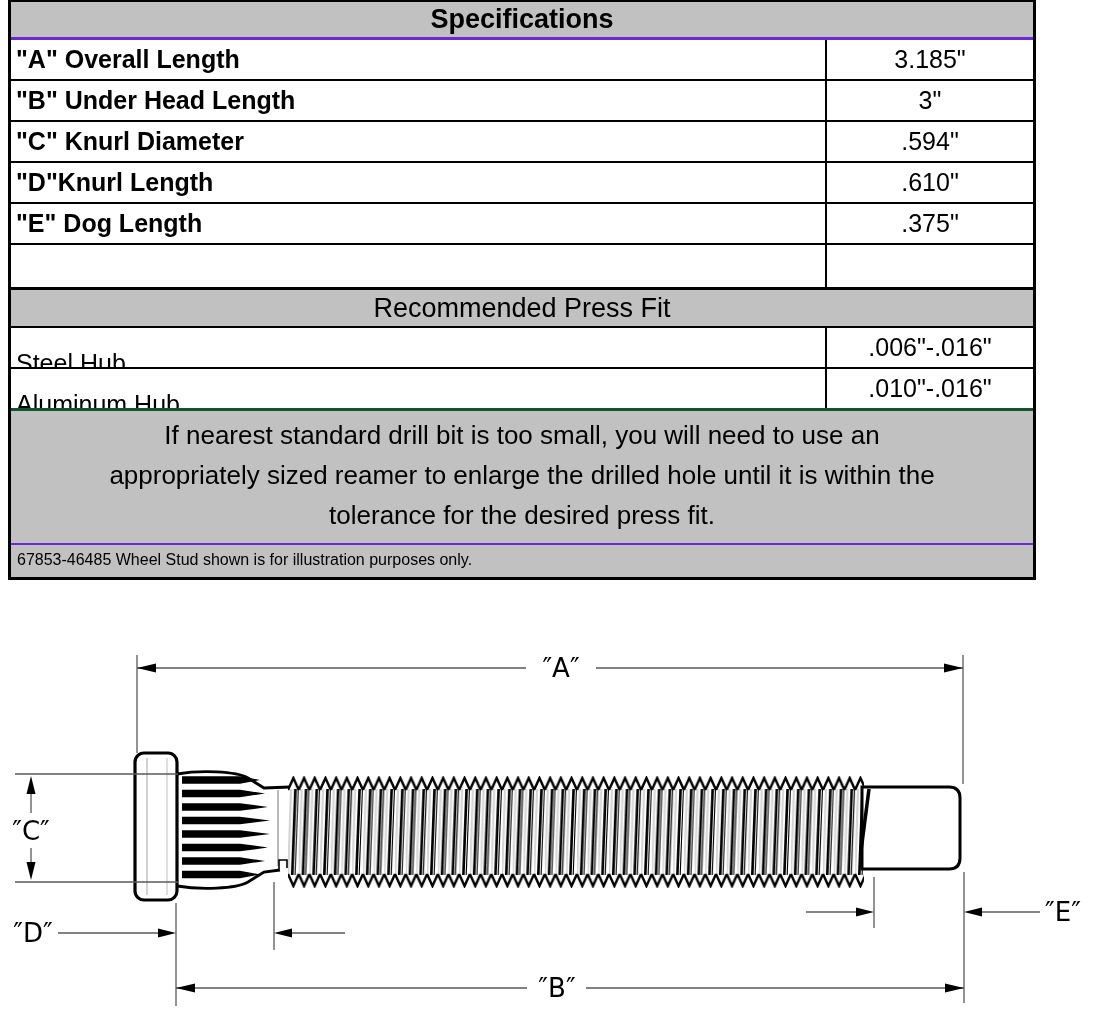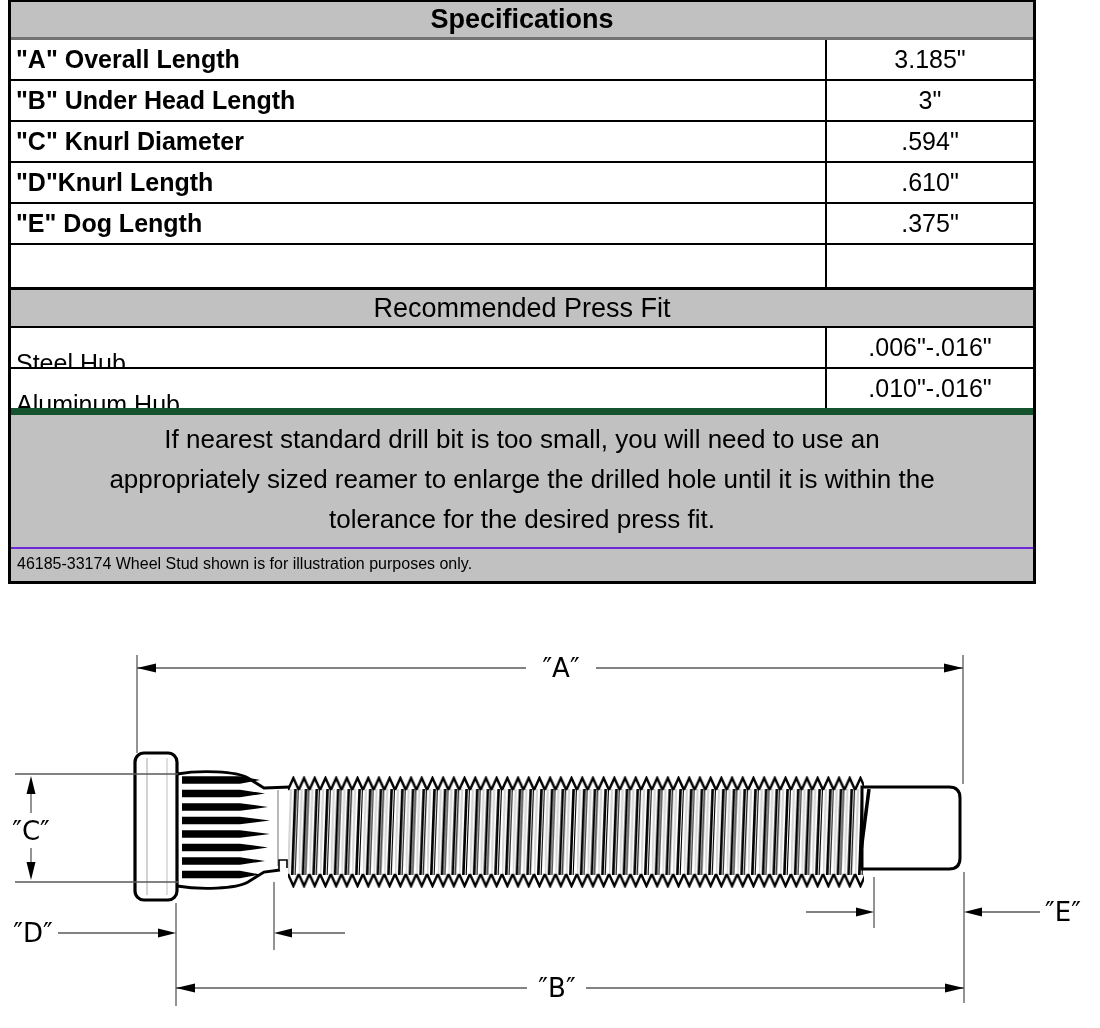--- a/index.html
+++ b/index.html
@@ -3,27 +3,27 @@
 <meta charset="utf-8">
 <style>
   html,body{margin:0;padding:0;width:1100px;height:1028px;background:#fff;overflow:hidden;
     font-family:"Liberation Sans",sans-serif;color:#000;}
   .page{position:relative;width:1100px;height:1028px;}
 
   
   .spec-table{position:absolute;left:8px;top:0;width:1022px;
     border:3px solid #000;border-top-width:2px;background:#fff;}
   .t-header{background:#c1c1c1;text-align:center;font-weight:bold;font-size:27px;
-    height:35px;line-height:35px;border-bottom:3px solid #737373;}
+    height:35px;line-height:35px;border-bottom:3px solid #6d28d9;}
   .t-row{display:flex;height:39px;line-height:39px;border-bottom:2px solid #000;font-size:25px;}
   .t-row .lbl{flex:1;padding-left:5px;font-weight:bold;white-space:nowrap;overflow:hidden;}
   .t-row .val{width:206px;border-left:2px solid #000;text-align:center;}
   .t-row.plain .lbl{font-weight:normal;margin-top:16px;}
   .t-row.empty{height:42px;border-bottom:3px solid #000;}
-  .t-row.last-press{border-bottom:7px solid #14532d;}
+  .t-row.last-press{border-bottom:3px solid #14532d;}
   .pf-header{background:#c1c1c1;text-align:center;font-weight:normal;font-size:27px;
     height:36px;line-height:36px;border-bottom:2px solid #000;}
   .note{background:#c1c1c1;border-bottom:2px solid #6d28d9;text-align:center;
     font-size:26px;padding:4px 0 8px 0;}
   .note div{line-height:40px;}
   .t-footer{background:#c1c1c1;font-size:16px;padding:6px 0 8px 6px;}
 
   
   .diagram{position:absolute;left:0;top:590px;width:1100px;height:438px;}
   .dim-line{stroke:#5a5a5a;stroke-width:1.3;fill:none;}
@@ -76,21 +76,21 @@
       <div class="lbl">Aluminum Hub</div>
       <div class="val">.010"-.016"</div>
     </div>
 
     <div class="note">
       <div>If nearest standard drill bit is too small, you will need to use an</div>
       <div>appropriately sized reamer to enlarge the drilled hole until it is within the</div>
       <div>tolerance for the desired press fit.</div>
     </div>
 
-    <div class="t-footer">46185-33174 Wheel Stud shown is for illustration purposes only.</div>
+    <div class="t-footer">67853-46485 Wheel Stud shown is for illustration purposes only.</div>
   </div>
 
   <svg class="diagram" viewBox="0 590 1100 438" xmlns="http://www.w3.org/2000/svg">
     <defs>
       <pattern id="thr" patternUnits="userSpaceOnUse" x="288" y="776" width="10.7" height="112">
         <path d="M3.0,13 L0.2,99" stroke="#d5d5d5" stroke-width="2.2"></path>
         <path d="M0,14 L5.35,2 L10.7,14" fill="none" stroke="#000" stroke-width="2.4"></path>
         <path d="M0,98 L5.35,110 L10.7,98" fill="none" stroke="#000" stroke-width="2.4"></path>
         <path d="M7.4,13 L4.2,99" stroke="#000" stroke-width="2.6"></path>
         <path d="M10.2,13 L7.0,99" stroke="#000" stroke-width="1.1"></path>

